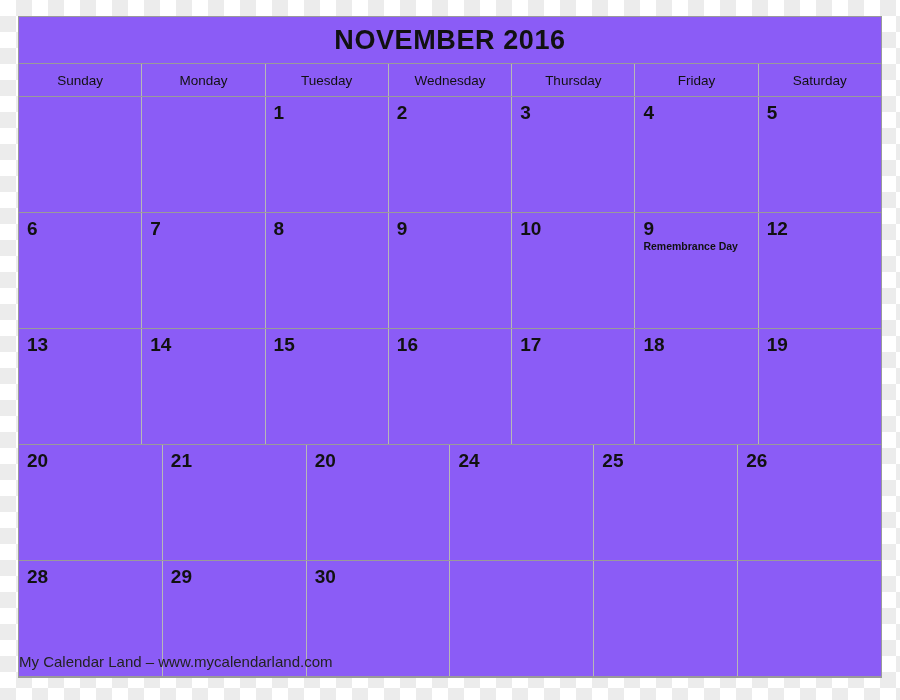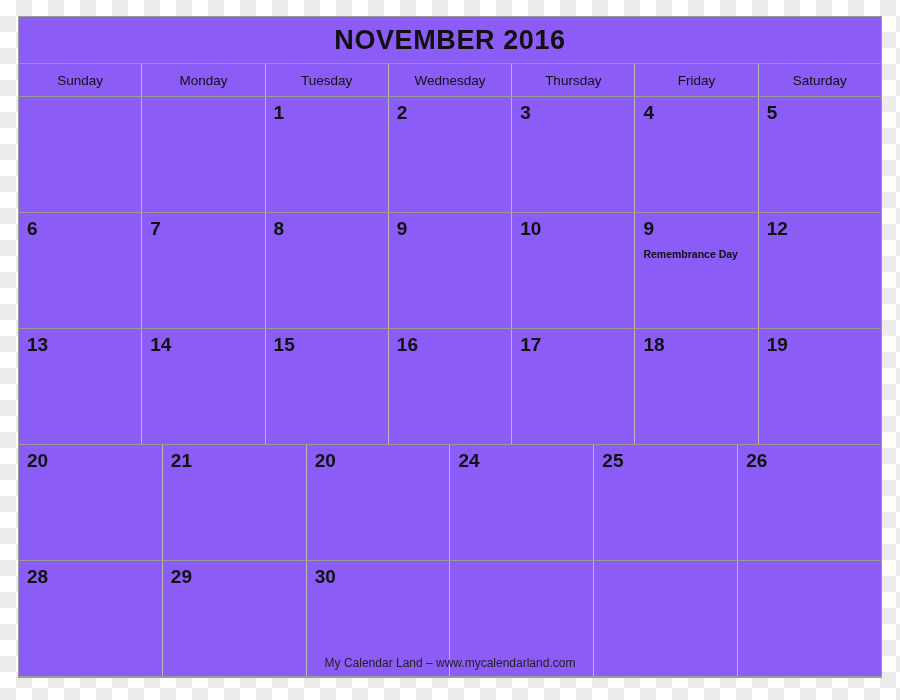--- a/index.html
+++ b/index.html
@@ -105,34 +105,34 @@
     line-height: 1.05;
     display: block;
   }
   .day-number:empty { display: none; }
 
   .day-event {
     font-size: 10.5px;
     font-weight: bold;
     color: #111111;
     line-height: 1.2;
-    margin-top: 9px;
+    margin-top: 1px;
     display: block;
     white-space: nowrap;
   }
   .day-event:empty { display: none; }
 
   
   #footer-credit {
     position: absolute;
     left: 0;
     right: 0;
     bottom: 7px;
-    text-align: center;
-    font-size: 12px;
+    text-align: left;
+    font-size: 15px;
     color: #222222;
     pointer-events: none;
   }
 </style>
 </head>
 <body>
 
 <div id="calendar-page">
 
   <div id="title-bar">

